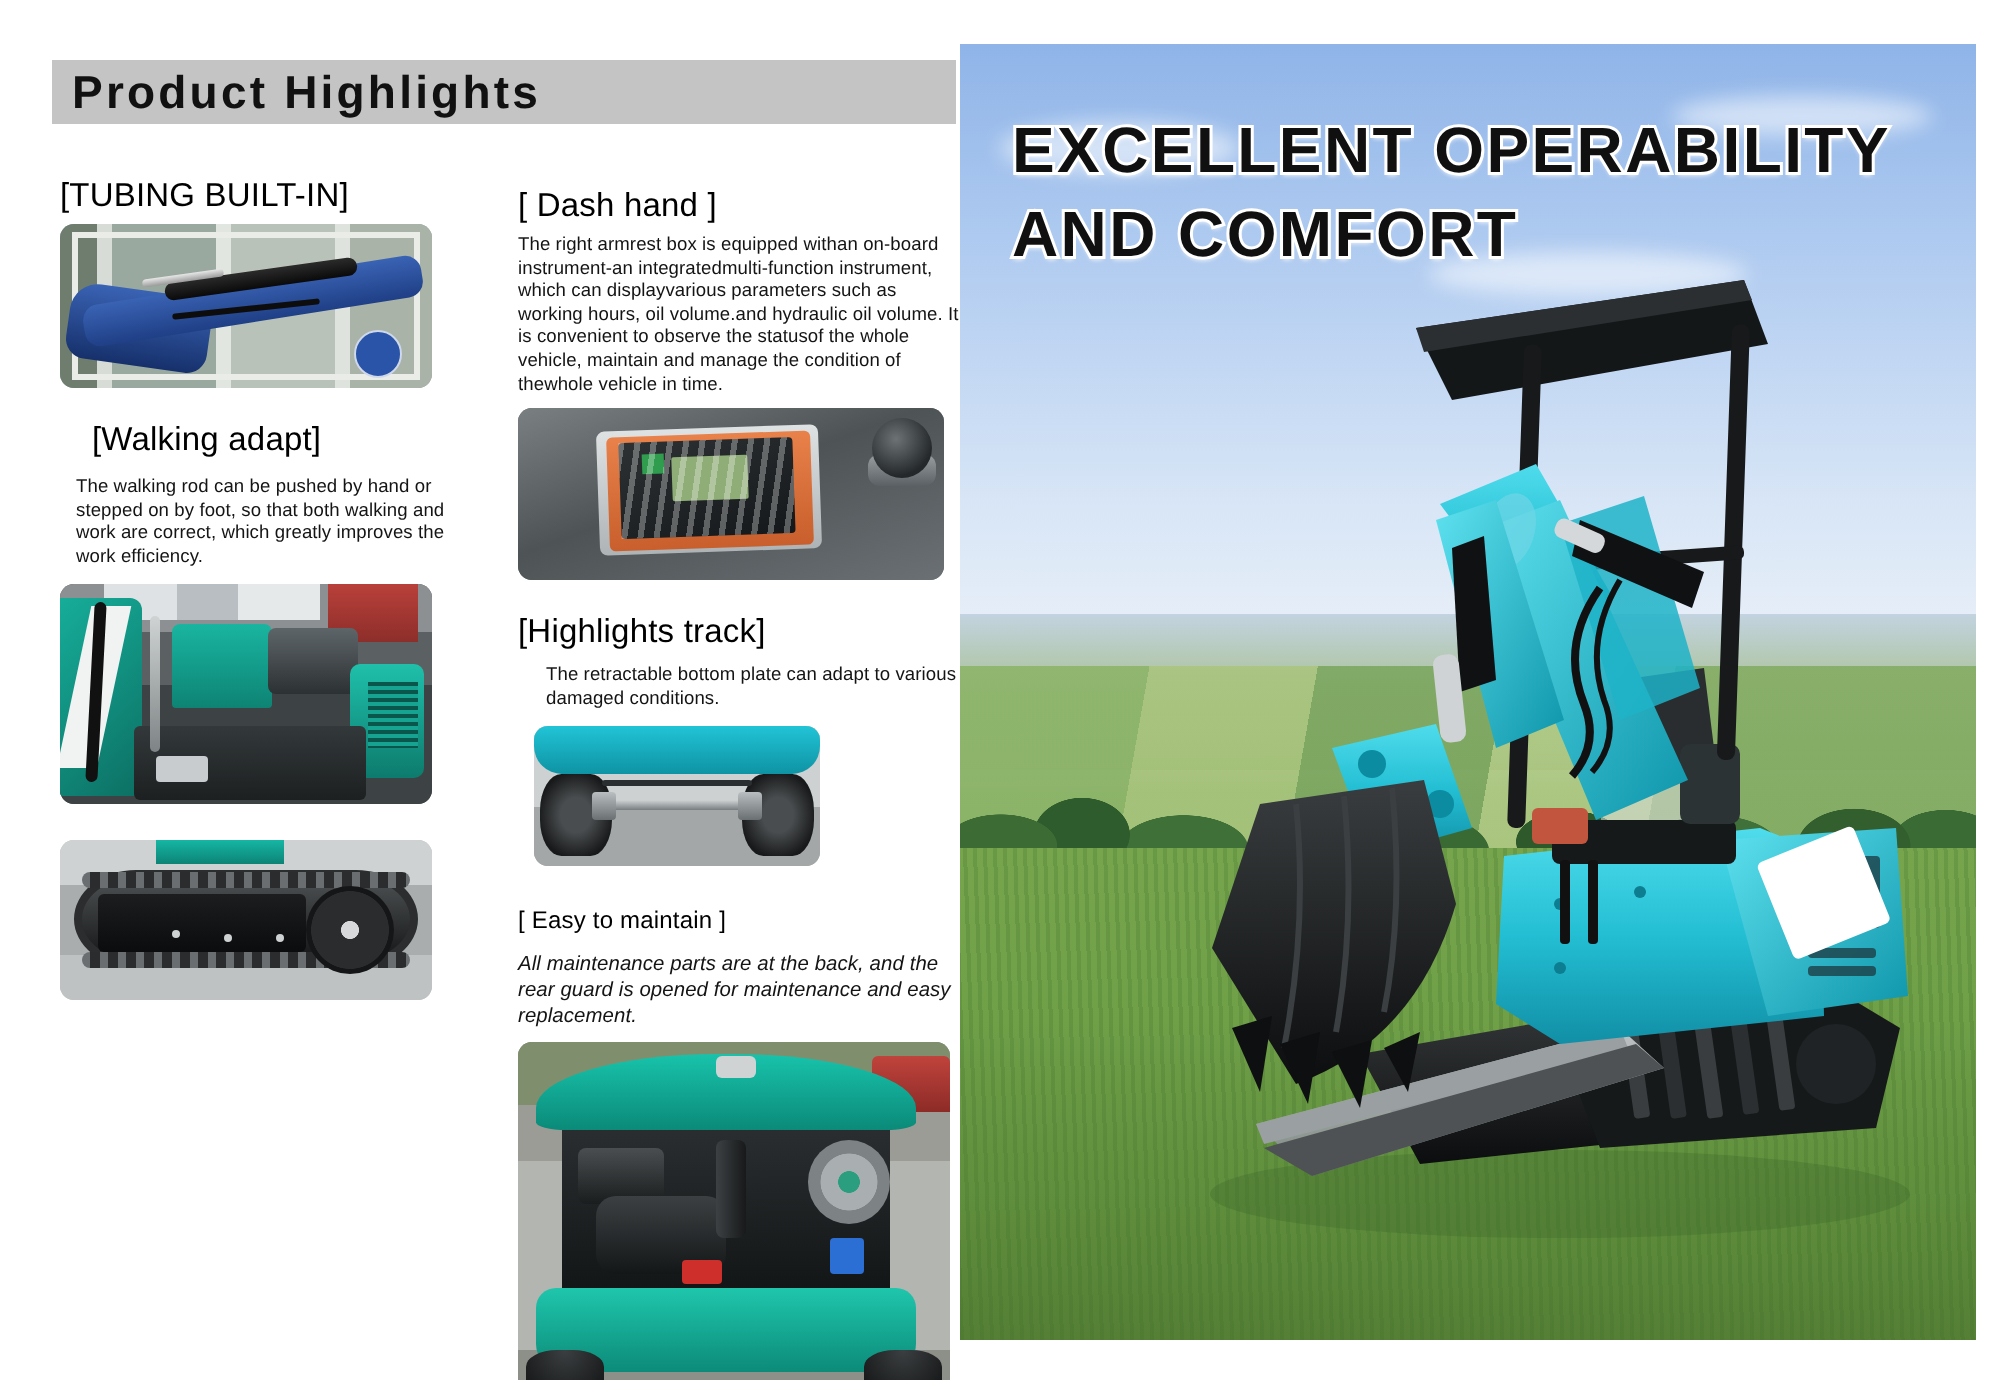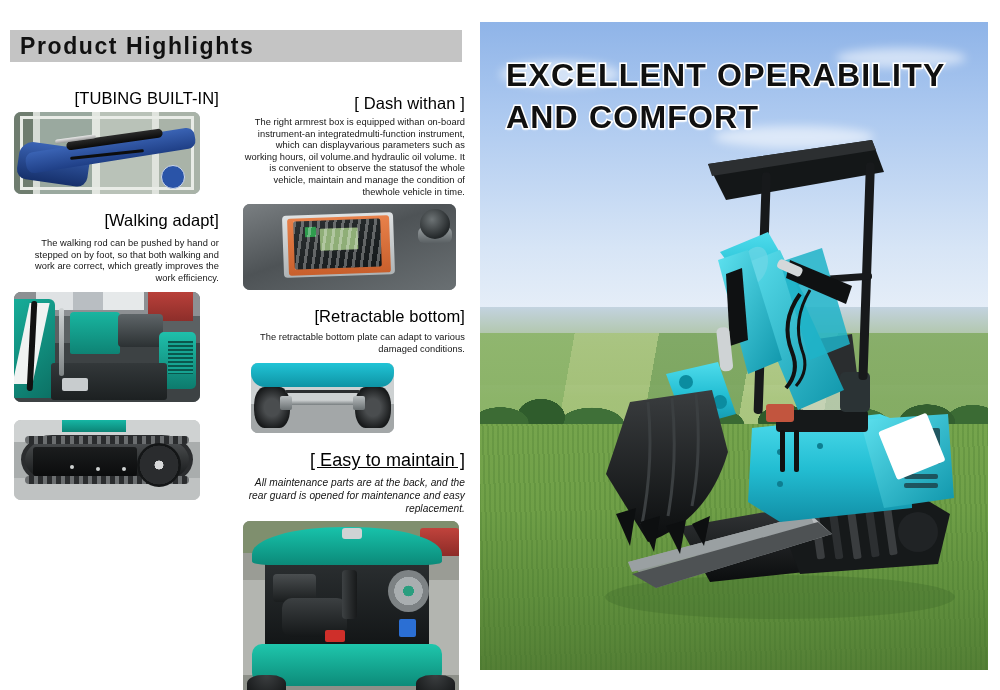--- a/index.html
+++ b/index.html
@@ -34,43 +34,42 @@
     font-weight: bold;
     letter-spacing: 1.6px;
     color: #111111;
     line-height: 30px;
     white-space: nowrap;
   }
 
   
   .left-pane {
     position: absolute;
-    left: 0;
+    left: 16px;
     top: 0;
     width: 470px;
     height: 690px;
-    text-align: right;
   }
   .col {
     position: absolute;
   }
   .col-a { left: 14px; top: 88px; width: 205px; }
   .col-b { left: 243px; top: 93px; width: 222px; }
 
   .sec { margin-bottom: 16px; }
   .sec-title {
     font-size: 16.5px;
     font-weight: 400;
     color: #000;
     line-height: 20px;
     margin: 0 0 4px 0;
     letter-spacing: 0.1px;
   }
   .sec-title.indent { padding-left: 16px; }
-  .sec-title.big { font-size: 18px; line-height: 22px; text-decoration: underline; }
+  .sec-title.big { font-size: 12px; line-height: 22px; }
   .sec-body {
     font-size: 9.3px;
     line-height: 11.6px;
     color: #141414;
     margin: 0 0 6px 0;
     letter-spacing: 0.05px;
   }
   .sec-body.pad { padding-left: 8px; }
   .sec-body.pad2 { padding-left: 14px; }
   .sec-body.md { font-size: 10.2px; line-height: 13px; font-style: italic; }
@@ -485,39 +484,39 @@
           <div class="bolt" style="left:44%;top:58%" data-interactable="false"></div>
           <div class="bolt" style="left:58%;top:58%" data-interactable="false"></div>
         </div>
       </div>
     </div>
   </div>
 
   <div class="col col-b" data-interactable="false">
 
     <div class="sec" data-interactable="false">
-      <div class="sec-title" data-interactable="false">[ Dash withan ]</div>
+      <div class="sec-title" data-interactable="false">[ Dash hand ]</div>
       <div class="sec-body" data-interactable="false">The right armrest box is equipped withan on-board instrument-an integratedmulti-function instrument, which can displayvarious parameters such as working hours, oil volume.and hydraulic oil volume. It is convenient to observe the statusof the whole vehicle, maintain and manage the condition of thewhole vehicle in time.</div>
       <div class="photo ph-dash" style="margin-top:4px" data-interactable="false">
         <div class="photo-inner" data-interactable="false">
           <div class="surface" data-interactable="false"></div>
           <div class="bezel" data-interactable="false"></div>
           <div class="orange" data-interactable="false"></div>
           <div class="screen" data-interactable="false"></div>
           <div class="lcd" data-interactable="false"></div>
           <div class="greentab" data-interactable="false"></div>
           <div class="wrap" data-interactable="false"></div>
           <div class="knob-base" data-interactable="false"></div>
           <div class="knob" data-interactable="false"></div>
         </div>
       </div>
     </div>
 
     <div class="sec" style="margin-top:16px" data-interactable="false">
-      <div class="sec-title" data-interactable="false">[Retractable bottom]</div>
+      <div class="sec-title" data-interactable="false">[Highlights track]</div>
       <div class="sec-body pad2" style="margin-top:6px" data-interactable="false">The retractable bottom plate can adapt to various damaged conditions.</div>
       <div class="photo ph-retract" style="margin-top:8px;margin-left:8px" data-interactable="false">
         <div class="photo-inner" data-interactable="false">
           <div class="sky" data-interactable="false"></div>
           <div class="body" data-interactable="false"></div>
           <div class="tk l" data-interactable="false"></div>
           <div class="tk r" data-interactable="false"></div>
           <div class="bar" data-interactable="false"></div>
           <div class="axle" data-interactable="false"></div>
           <div class="hub l" data-interactable="false"></div>

